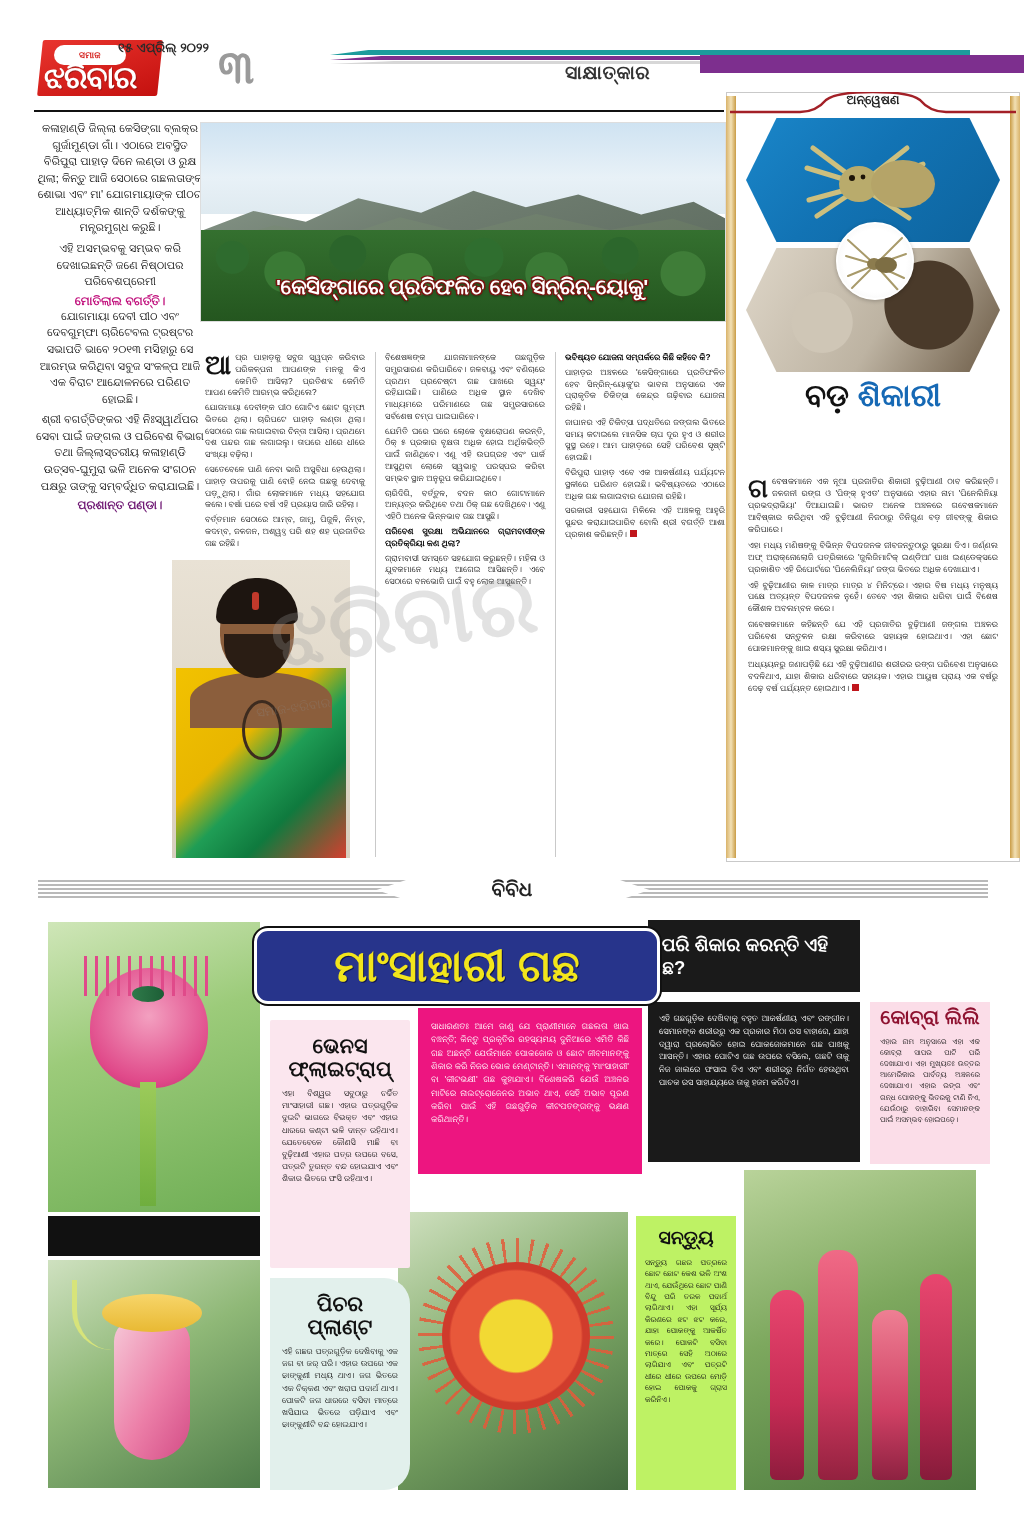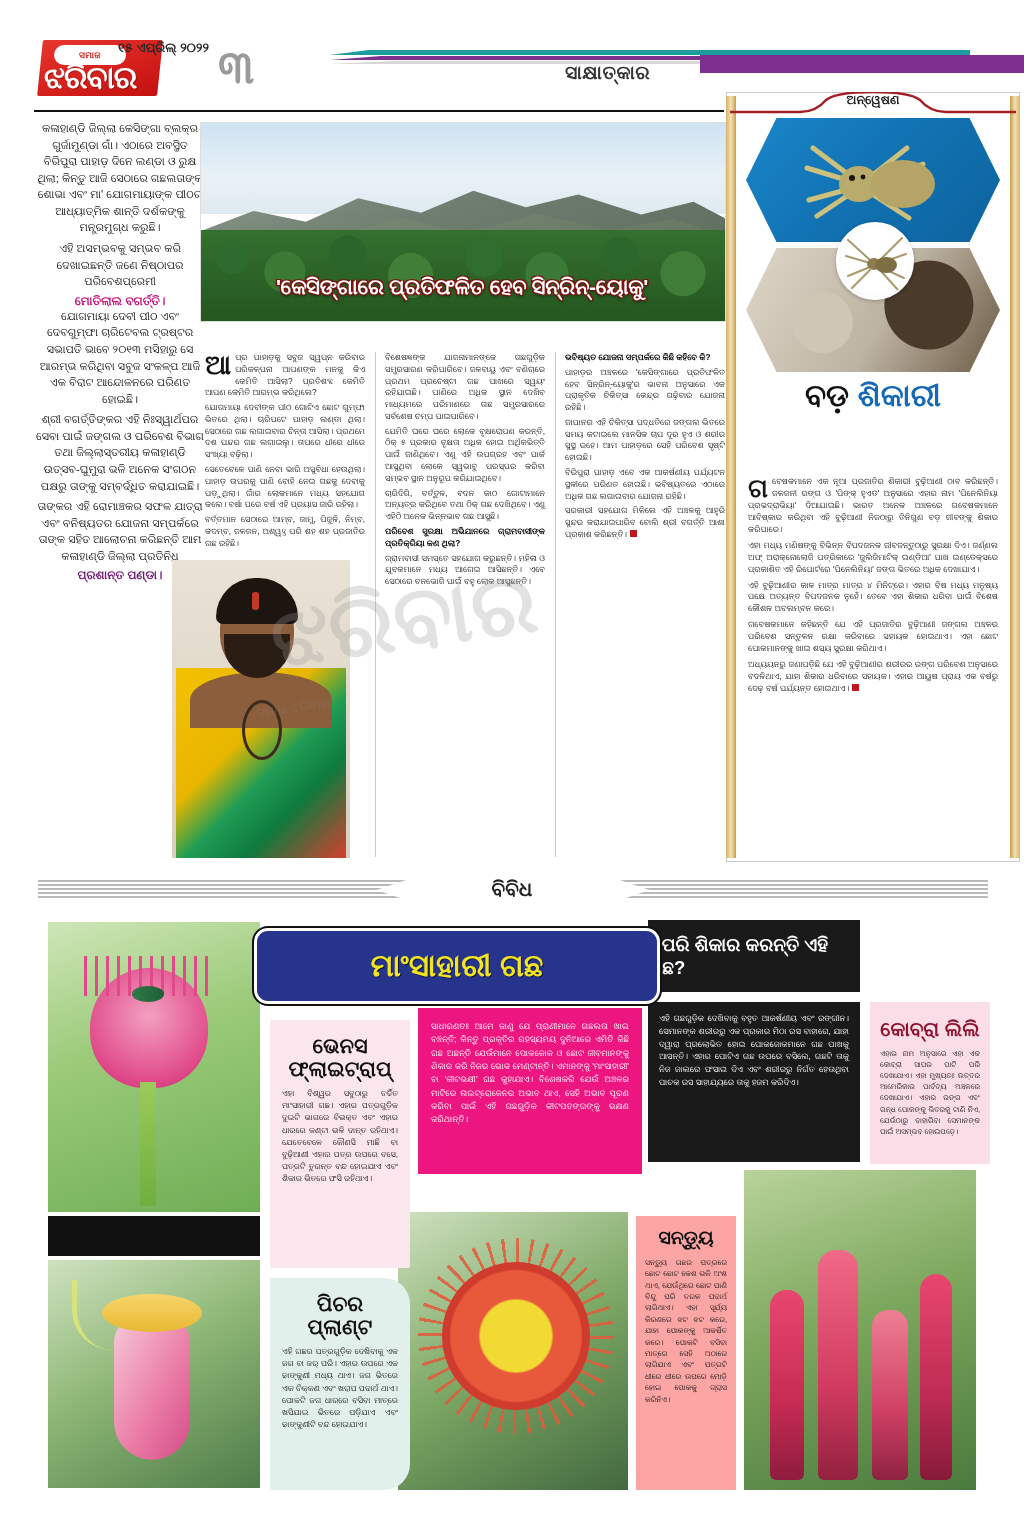--- a/index.html
+++ b/index.html
@@ -150,21 +150,21 @@
   .div-r{left:620px;width:368px;clip-path:polygon(0 0,100% 0,100% 100%,0 100%,8% 50%);}
   .div-label{position:absolute;left:0;top:10px;width:1024px;text-align:center;font-size:20px;
     font-weight:bold;color:#222;}
 
   
   .bottom{position:absolute;left:34px;top:916px;width:956px;height:590px;}
 
   .banner{position:absolute;left:220px;top:12px;width:400px;height:70px;border-radius:14px;
     background:#27348b;border:3px solid #fff;box-shadow:0 0 0 2px #111;
     display:flex;align-items:center;justify-content:center;z-index:6;}
-  .banner span{font-size:31px;font-weight:bold;color:#f2e51c;white-space:nowrap;
+  .banner span{font-size:44px;font-weight:bold;color:#f2e51c;white-space:nowrap;
     text-shadow:1px 1px 0 #0d1550;}
 
   .blackbox{position:absolute;left:614px;top:4px;width:212px;height:72px;background:#1a1a1a;
     display:flex;align-items:center;justify-content:center;text-align:left;}
   .blackbox span{font-size:18.5px;font-weight:bold;color:#fff;line-height:1.25;}
   .blackbody{position:absolute;left:614px;top:86px;width:212px;height:160px;background:#1a1a1a;
     padding:10px 11px;box-sizing:border-box;}
   .blackbody p{margin:0;font-size:8.4px;line-height:1.52;color:#fff;text-align:justify;}
 
   
@@ -218,27 +218,27 @@
   .card p{margin:8px 0 0 0;font-size:8.1px;line-height:1.5;text-align:justify;color:#111;}
 
   .card-venus{left:236px;top:104px;width:140px;height:248px;background:#fbe6ee;
     padding:14px 12px;border-radius:2px;}
   .card-venus .ct{font-size:21px;color:#111;}
 
   .card-pitcher{left:236px;top:362px;width:140px;height:212px;background:#e2f0ec;
     padding:14px 12px;border-radius:0 26px 26px 0;}
   .card-pitcher .ct{font-size:21px;color:#111;}
 
-  .card-sundew{left:602px;top:300px;width:100px;height:274px;background:#fca5a5;
+  .card-sundew{left:602px;top:300px;width:100px;height:274px;background:#bef264;
     padding:12px 9px;border-radius:0 0 0 0;}
   .card-sundew .ct{font-size:19px;color:#111;}
   .card-sundew p{font-size:7.6px;}
 
   .card-cobra{left:836px;top:86px;width:120px;height:162px;background:#fbdde8;
-    padding:16px 10px;}
+    padding:4px 10px;}
   .card-cobra .ct{font-size:20px;color:#8e1230;}
   .card-cobra p{font-size:7.4px;}
 
   .intro-box{position:absolute;left:384px;top:92px;width:224px;height:166px;background:#ed1580;
     padding:12px 13px;box-sizing:border-box;}
   .intro-box p{margin:0;font-size:8.6px;line-height:1.55;color:#fff;text-align:justify;}
 
   .bot-black-strip{position:absolute;left:14px;top:300px;width:212px;height:40px;background:#111;}
 </style>
 </head>
@@ -265,21 +265,20 @@
   </div>
   <div class="sect-interview">ସାକ୍ଷାତ୍କାର</div>
   <div class="rule-top"></div>
 
   <div class="col-left">
     <p>କଳାହାଣ୍ଡି ଜିଲ୍ଲା କେସିଙ୍ଗା ବ୍ଲକ୍‌ର ଗୁର୍ଜାମୁଣ୍ଡା ଗାଁ। ଏଠାରେ ଅବସ୍ଥିତ ବିରିପୁରା ପାହାଡ଼ ଦିନେ ଲଣ୍ଡା ଓ ରୁକ୍ଷ ଥିଲା; କିନ୍ତୁ ଆଜି ସେଠାରେ ଗଛଲତାଙ୍କ ଶୋଭା ଏବଂ ମା' ଯୋଗମାୟାଙ୍କ ପୀଠର ଆଧ୍ୟାତ୍ମିକ ଶାନ୍ତି ଦର୍ଶକଙ୍କୁ ମନ୍ତ୍ରମୁଗ୍ଧ କରୁଛି।</p>
     <p>ଏହି ଅସମ୍ଭବକୁ ସମ୍ଭବ କରି ଦେଖାଇଛନ୍ତି ଜଣେ ନିଷ୍ଠାପର ପରିବେଶପ୍ରେମୀ</p>
     <div class="byline">ମୋତିଲାଲ ବଗର୍ତ୍ତି।</div>
     <p>ଯୋଗମାୟା ଦେବୀ ପୀଠ ଏବଂ ଦେବଗୁମ୍ଫା ଚାରିଟେବଲ ଟ୍ରଷ୍ଟର ସଭାପତି ଭାବେ ୨୦୧୩ ମସିହାରୁ ସେ ଆରମ୍ଭ କରିଥିବା ସବୁଜ ସଂକଳ୍ପ ଆଜି ଏକ ବିରାଟ ଆନ୍ଦୋଳନରେ ପରିଣତ ହୋଇଛି।</p>
     <p>ଶ୍ରୀ ବଗର୍ତ୍ତିଙ୍କର ଏହି ନିଃସ୍ୱାର୍ଥପର ସେବା ପାଇଁ ଜଙ୍ଗଲ ଓ ପରିବେଶ ବିଭାଗ ତଥା ଜିଲ୍ଲାସ୍ତରୀୟ କଳାହାଣ୍ଡି ଉତ୍ସବ-ଘୁମୁରା ଭଳି ଅନେକ ସଂଗଠନ ପକ୍ଷରୁ ତାଙ୍କୁ ସମ୍ବର୍ଦ୍ଧିତ କରାଯାଇଛି।</p>
-    <p>ତାଙ୍କର ଏହି ରୋମାଞ୍ଚକର ସଫଳ ଯାତ୍ରା ଏବଂ ବନିଷ୍ୟତର ଯୋଜନା ସମ୍ପର୍କରେ ତାଙ୍କ ସହିତ ଆଲୋଚନା କରିଛନ୍ତି ଆମ କଳାହାଣ୍ଡି ଜିଲ୍ଲା ପ୍ରତିନିଧି</p>
     <div class="reporter">ପ୍ରଶାନ୍ତ ପଣ୍ଡା।</div>
   </div>
 
   <div class="hero">
     <div class="sky"></div>
     <div class="hills"></div>
     <div class="hills2"></div>
     <div class="forest"></div>
   </div>
   <div class="hero-headline">

